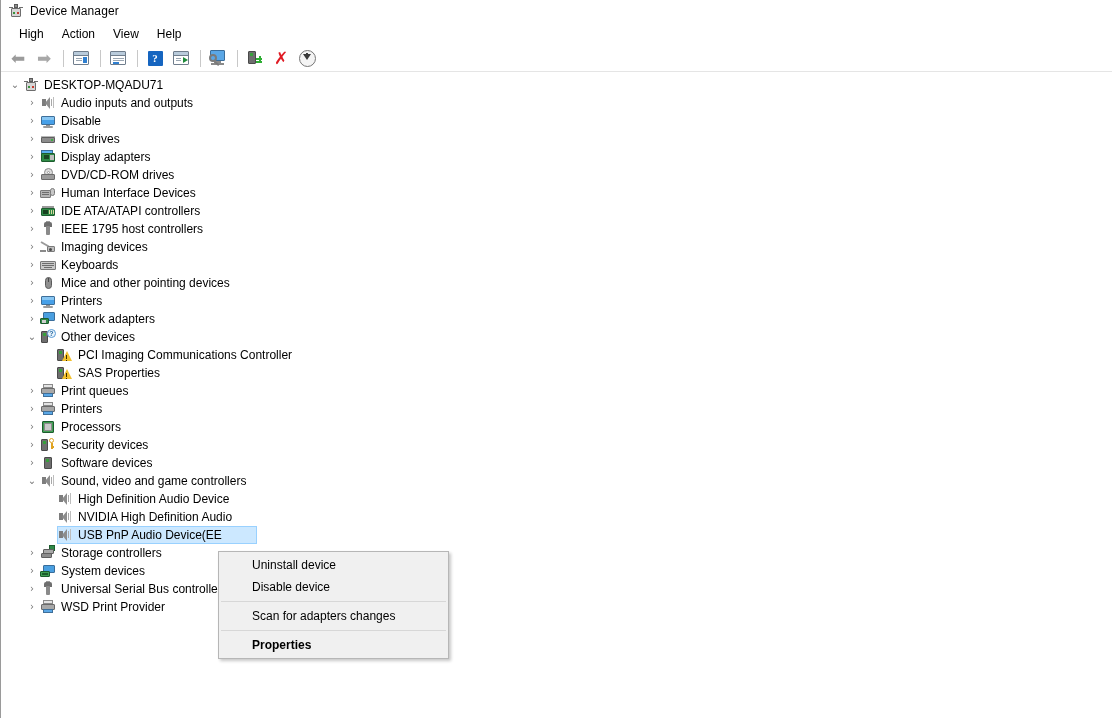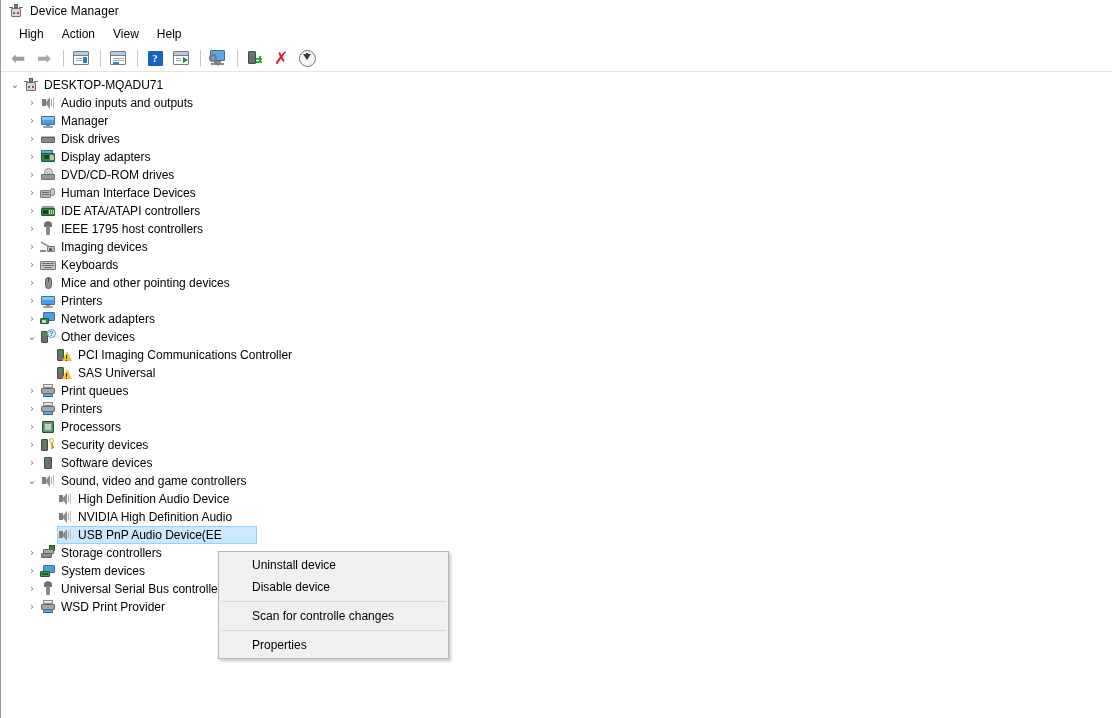--- a/index.html
+++ b/index.html
@@ -542,21 +542,21 @@
     line-height: 22px;
     padding-left: 33px;
     font-size: 12px;
     color: #000;
     cursor: default;
     white-space: nowrap;
   }
   #ctxmenu .cmi.highlight {
     background: #91c9f7;
   }
-  #ctxmenu .cmi.bold { font-weight: normal; }
+  #ctxmenu .cmi.bold { font-weight: bold; }
   #ctxmenu .cmsep {
     height: 1px;
     background: #d7d7d7;
     margin: 3px 2px 3px 2px;
   }
 </style>
 </head>
 <body>
 
 <div id="top-progress">
@@ -702,21 +702,21 @@
     <div class="row d1">
       <span class="chev">›</span>
       <span class="ico">
         <span class="ic ic-monitor">
             <span class="scr"></span>
             <span class="gl"></span>
             <span class="st"></span>
             <span class="bs"></span>
           </span>
       </span>
-      <span class="lbl">Manager</span>
+      <span class="lbl">Disable</span>
     </div>
 
     <div class="row d1">
       <span class="chev">›</span>
       <span class="ico">
         <span class="ic ic-disk">
             <span class="top"></span>
             <span class="box"></span>
             <span class="led"></span>
           </span>
@@ -880,21 +880,21 @@
     <div class="row d2">
       <span class="ico">
         <span class="ic ic-warn">
             <span class="tower"></span>
             <span class="led"></span>
             <span class="tri"></span>
             <span class="bang"></span>
             <span class="bangdot"></span>
           </span>
       </span>
-      <span class="lbl">SAS Universal</span>
+      <span class="lbl">SAS Properties</span>
     </div>
 
     <div class="row d1">
       <span class="chev">›</span>
       <span class="ico">
         <span class="ic ic-print">
             <span class="top"></span>
             <span class="body"></span>
             <span class="out"></span>
           </span>
@@ -1047,18 +1047,18 @@
       </span>
       <span class="lbl">WSD Print Provider</span>
     </div>
 
   </div>
 
   <div id="ctxmenu">
     <div class="cmi">Uninstall device</div>
     <div class="cmi">Disable device</div>
     <div class="cmsep"></div>
-    <div class="cmi">Scan for controlle changes</div>
+    <div class="cmi">Scan for adapters changes</div>
     <div class="cmsep"></div>
     <div class="cmi bold">Properties</div>
   </div>
 
 </div>
 
 </body></html>

